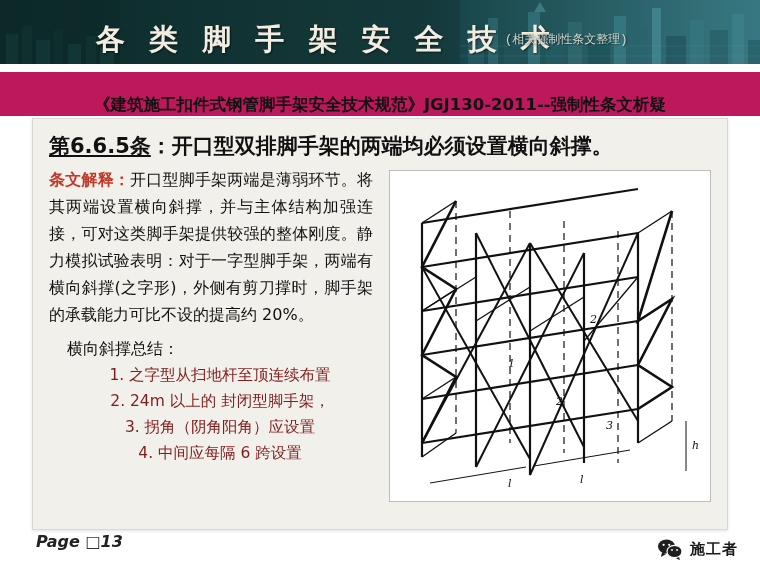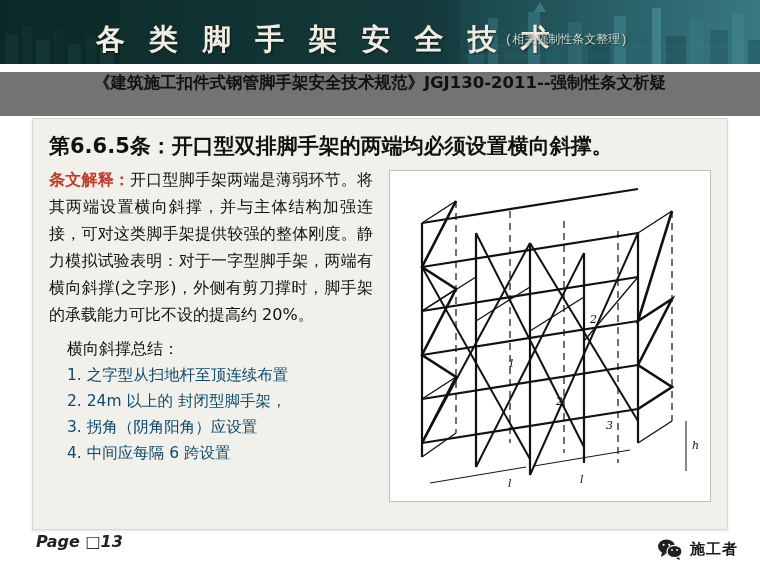--- a/index.html
+++ b/index.html
@@ -69,23 +69,23 @@
   }
 
   
   .standard-line {
     position: absolute;
     top: 72px;
     left: 0;
     width: 760px;
     height: 44px;
     display: flex;
-    align-items: flex-start;
+    align-items: flex-end;
     justify-content: center;
-    background: #737373;
+    background: #be185d;
   }
   .standard-line span {
     font-size: 16.5px;
     color: #111111;
     font-weight: bold;
     white-space: nowrap;
   }
 
   
   .card {
@@ -102,20 +102,21 @@
   }
   .clause-title {
     margin: 12px 16px 2px 16px;
     font-size: 21px;
     line-height: 31px;
     font-weight: bold;
     color: #111111;
   }
   .clause-title .num {
     font-weight: bold;
+    text-decoration: underline;
   }
   .card-body {
     display: flex;
     padding: 2px 14px 0 16px;
     box-sizing: border-box;
     gap: 8px;
   }
   .text-col {
     width: 330px;
     flex: 0 0 330px;
@@ -139,21 +140,22 @@
     line-height: 26px;
     color: #111111;
     padding-left: 18px;
   }
   .summary-list {
     margin: 0;
     padding-left: 18px;
     list-style: none;
     font-size: 15.5px;
     line-height: 26px;
-    color: #0c4a6e;
+    color: #7f1d1d;
+    text-align: center;
   }
   .summary-list li {
     white-space: nowrap;
   }
 
   
   .fig-col {
     flex: 1 1 auto;
     display: flex;
     justify-content: center;

